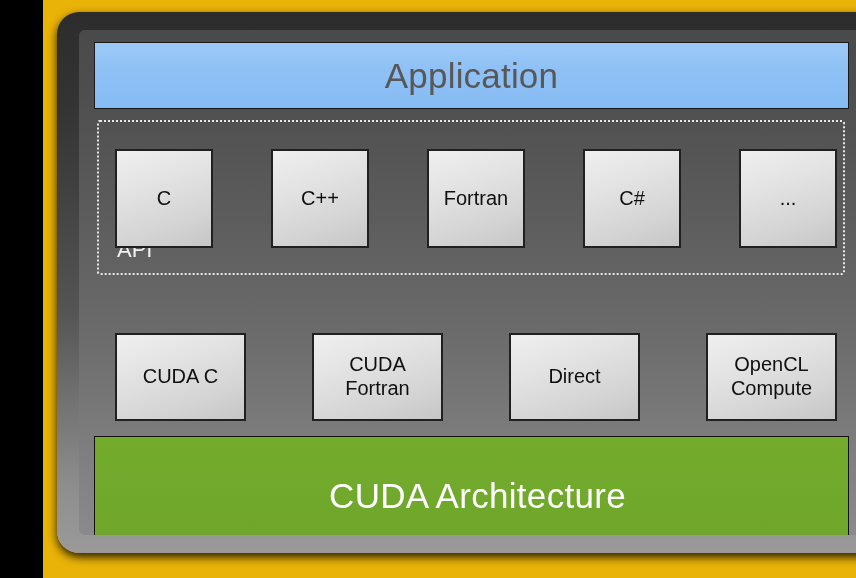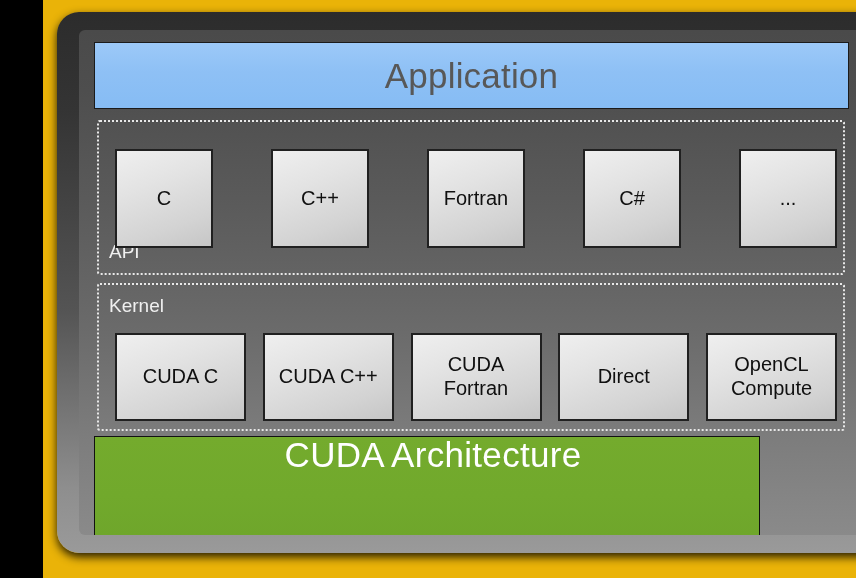--- a/index.html
+++ b/index.html
@@ -85,23 +85,23 @@
     box-sizing: border-box;
     border: 2px dotted #e8e8e8;
     border-radius: 3px;
     width: 748px;
   }
   .group-api    { top: 90px;  height: 155px; }
   .group-kernel { top: 253px; height: 148px; }
 
   .group-label {
     position: absolute;
-    left: 10px;
+    left: 18px;
     color: #f0f0f0;
-    font-size: 19px;
+    font-size: 22px;
     line-height: 1;
   }
   .group-api .group-label    { bottom: 12px; }
   .group-kernel .group-label { top: 11px; }
 
   
   .row {
     position: absolute;
     display: flex;
     justify-content: space-between;
@@ -135,26 +135,27 @@
   .row-api .chip    { width: 98px;  height: 99px; }
   .row-kernel .chip { width: 131px; height: 88px; }
 
   .chip-line { display: block; }
 
   
   .arch-bar {
     position: absolute;
     left: 15px;
     top: 406px;
-    width: 666px;
+    width: 755px;
     height: 118px;
     background: linear-gradient(180deg, #74ab2d 0%, #71a92c 50%, #6ea52b 100%);
     border: 1px solid #111111;
     box-sizing: border-box;
     display: flex;
+    align-items: center;
     justify-content: center;
     padding-left: 12px;
   }
   .arch-label {
     font-size: 35px;
     color: #ffffff;
     letter-spacing: 0.3px;
     line-height: 1;
   }
 </style>
@@ -168,23 +169,20 @@
     <div class="panel">
 
       <div class="app-bar">
         <span class="app-bar-label">Application</span>
       </div>
 
       <div class="dashed-group group-api">
         <span class="group-label">API</span>
       </div>
 
-      <div class="dashed-group group-kernel">
-        <span class="group-label">Kernel</span>
-      </div>
 
       <div class="row row-api">
         <div class="chip">
           <span class="chip-line">C</span>
         </div>
         <div class="chip">
           <span class="chip-line">C++</span>
         </div>
         <div class="chip">
           <span class="chip-line">Fortran</span>
@@ -194,25 +192,20 @@
         </div>
         <div class="chip">
           <span class="chip-line">...</span>
         </div>
       </div>
 
       <div class="row row-kernel">
         <div class="chip">
           <span>
             <span class="chip-line">CUDA C</span>
-          </span>
-        </div>
-        <div class="chip">
-          <span>
-            <span class="chip-line">CUDA C++</span>
           </span>
         </div>
         <div class="chip">
           <span>
             <span class="chip-line">CUDA</span>
             <span class="chip-line">Fortran</span>
           </span>
         </div>
         <div class="chip">
           <span>

